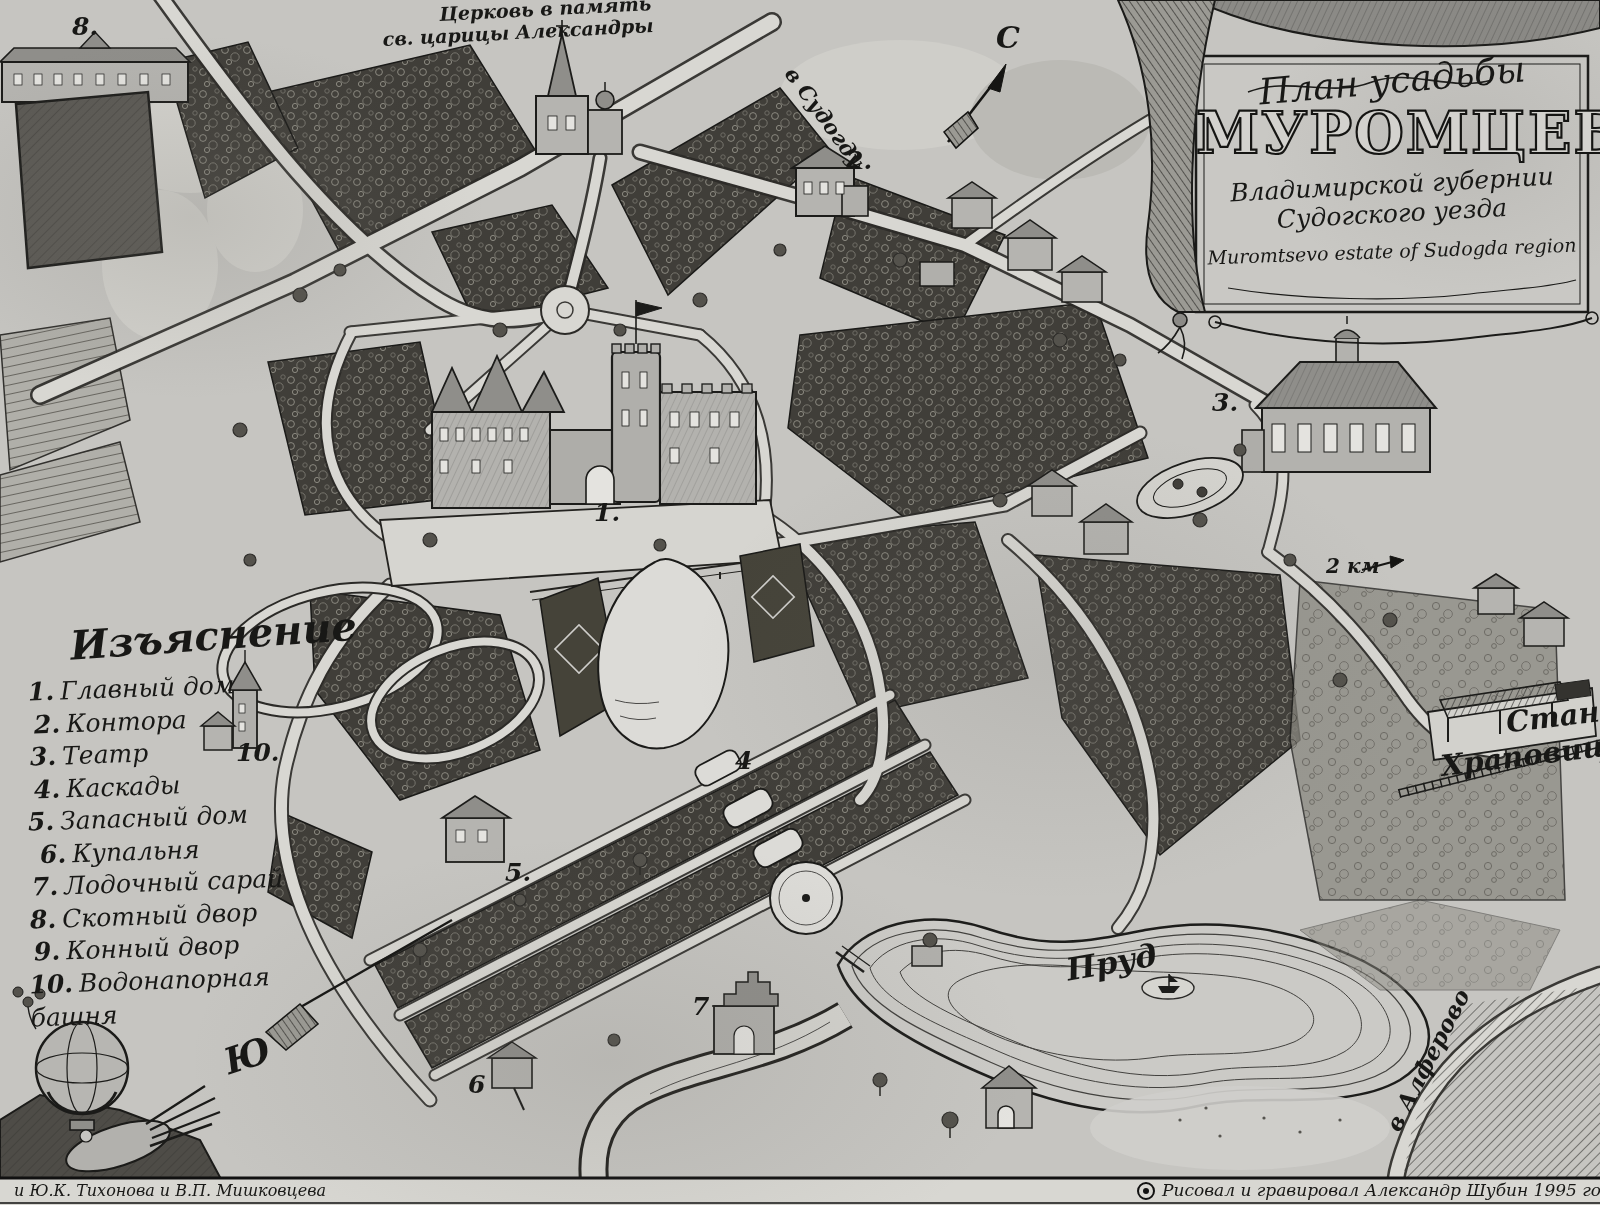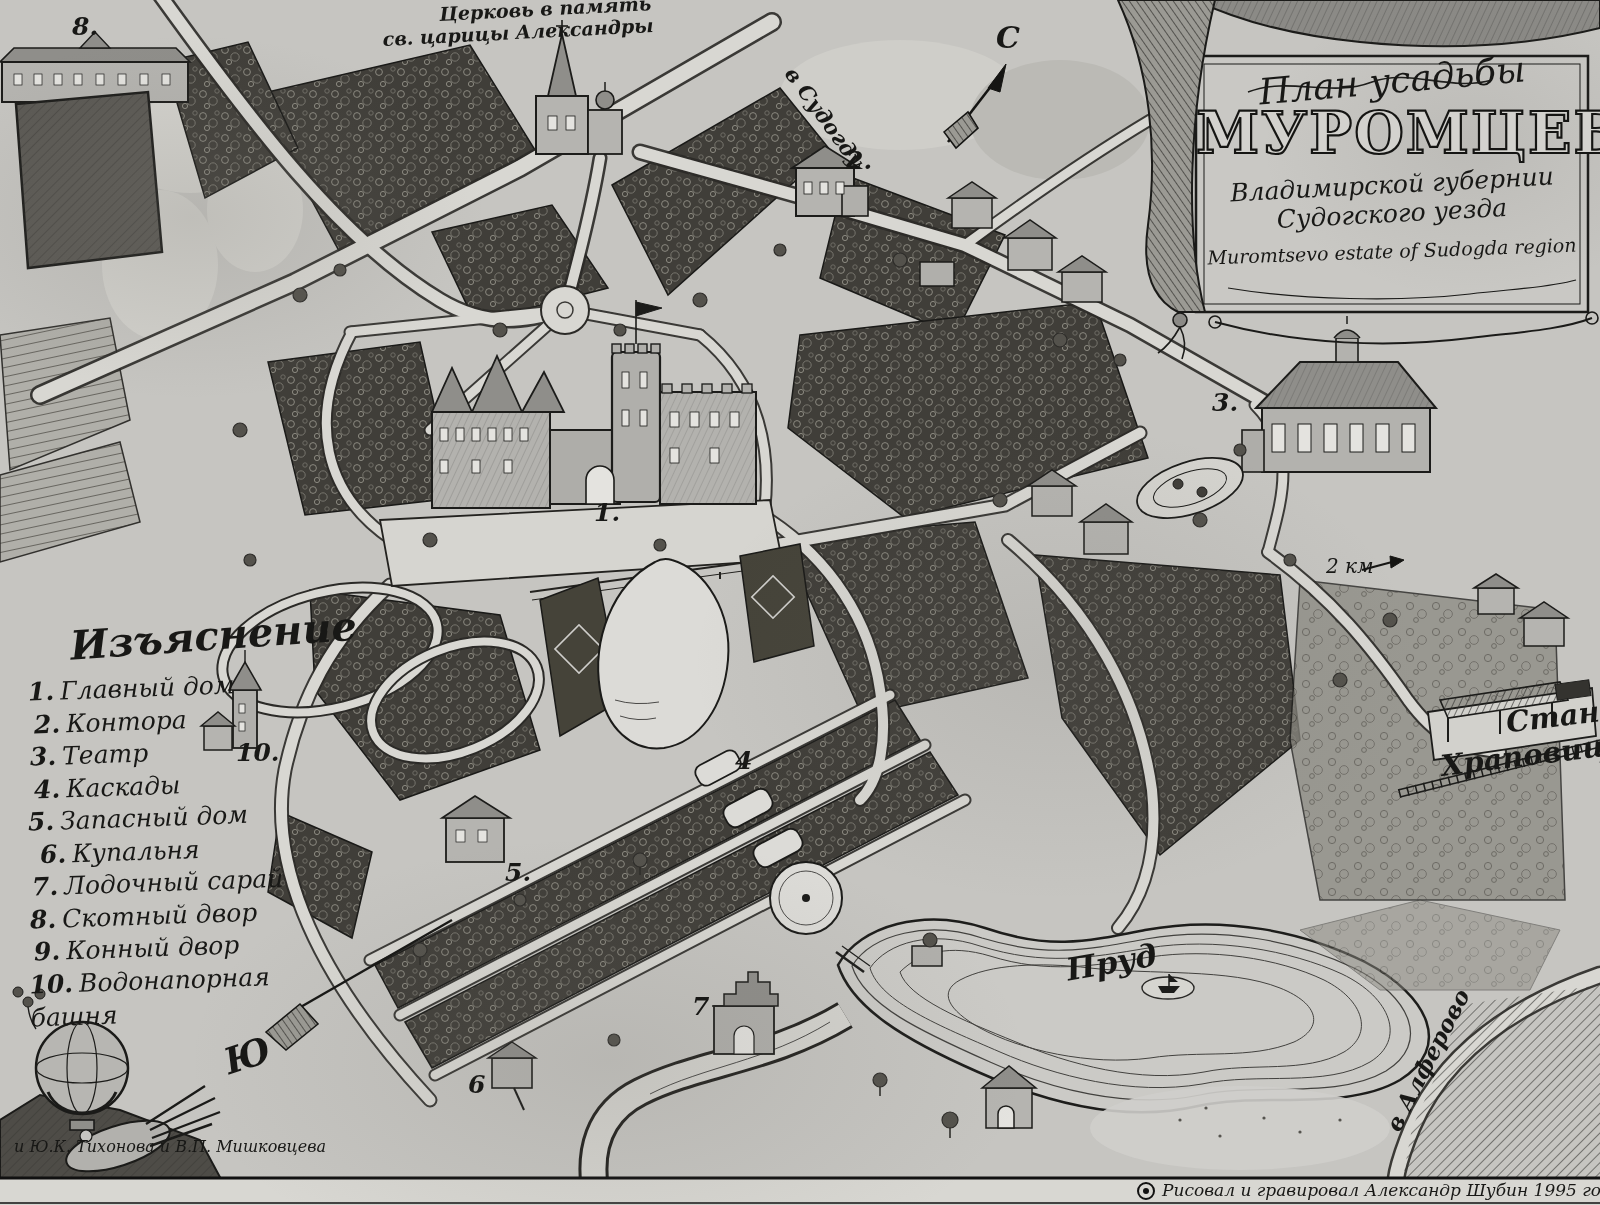--- a/index.html
+++ b/index.html
@@ -30,22 +30,22 @@
   .mk{position:absolute;font-style:italic;font-weight:700;font-size:25px;}
   .church-label{left:382px;top:0;transform:rotate(-3deg);font-size:19px;font-weight:700;line-height:1.15;}
   .church-label .i1{display:block;margin-left:58px;}
   .sudogda{left:800px;top:62px;font-size:21px;font-weight:700;transform:rotate(54deg);transform-origin:0 0;}
   .north{left:996px;top:20px;font-size:30px;font-weight:700;}
   .south{left:224px;top:1034px;font-size:36px;font-weight:700;transform:rotate(-18deg);}
   .pond-label{left:1066px;top:944px;font-size:31px;font-weight:700;transform:rotate(-10deg);}
   .station{left:1438px;top:700px;font-size:29px;font-weight:700;transform:rotate(-7deg);line-height:1.2;}
   .station .i1{display:block;margin-left:70px;}
   .alferovo{left:1392px;top:1116px;font-size:23px;font-weight:700;transform:rotate(-63deg);transform-origin:0 50%;}
-  .scale{left:1326px;top:554px;font-size:20px;font-weight:400;}
-  .credit-left{left:14px;top:1137px;font-size:16px;}
+  .scale{left:1326px;top:554px;font-size:20px;font-weight:700;}
+  .credit-left{left:14px;top:1181px;font-size:16px;}
   .credit-right{left:1162px;top:1180px;font-size:17px;}
 </style>
 </head>
 <body>
 
 <div class="stage">
 
 <svg width="1600" height="1205" viewBox="0 0 1600 1205">
   <defs>
     <pattern id="trees" width="22" height="22" patternUnits="userSpaceOnUse">

